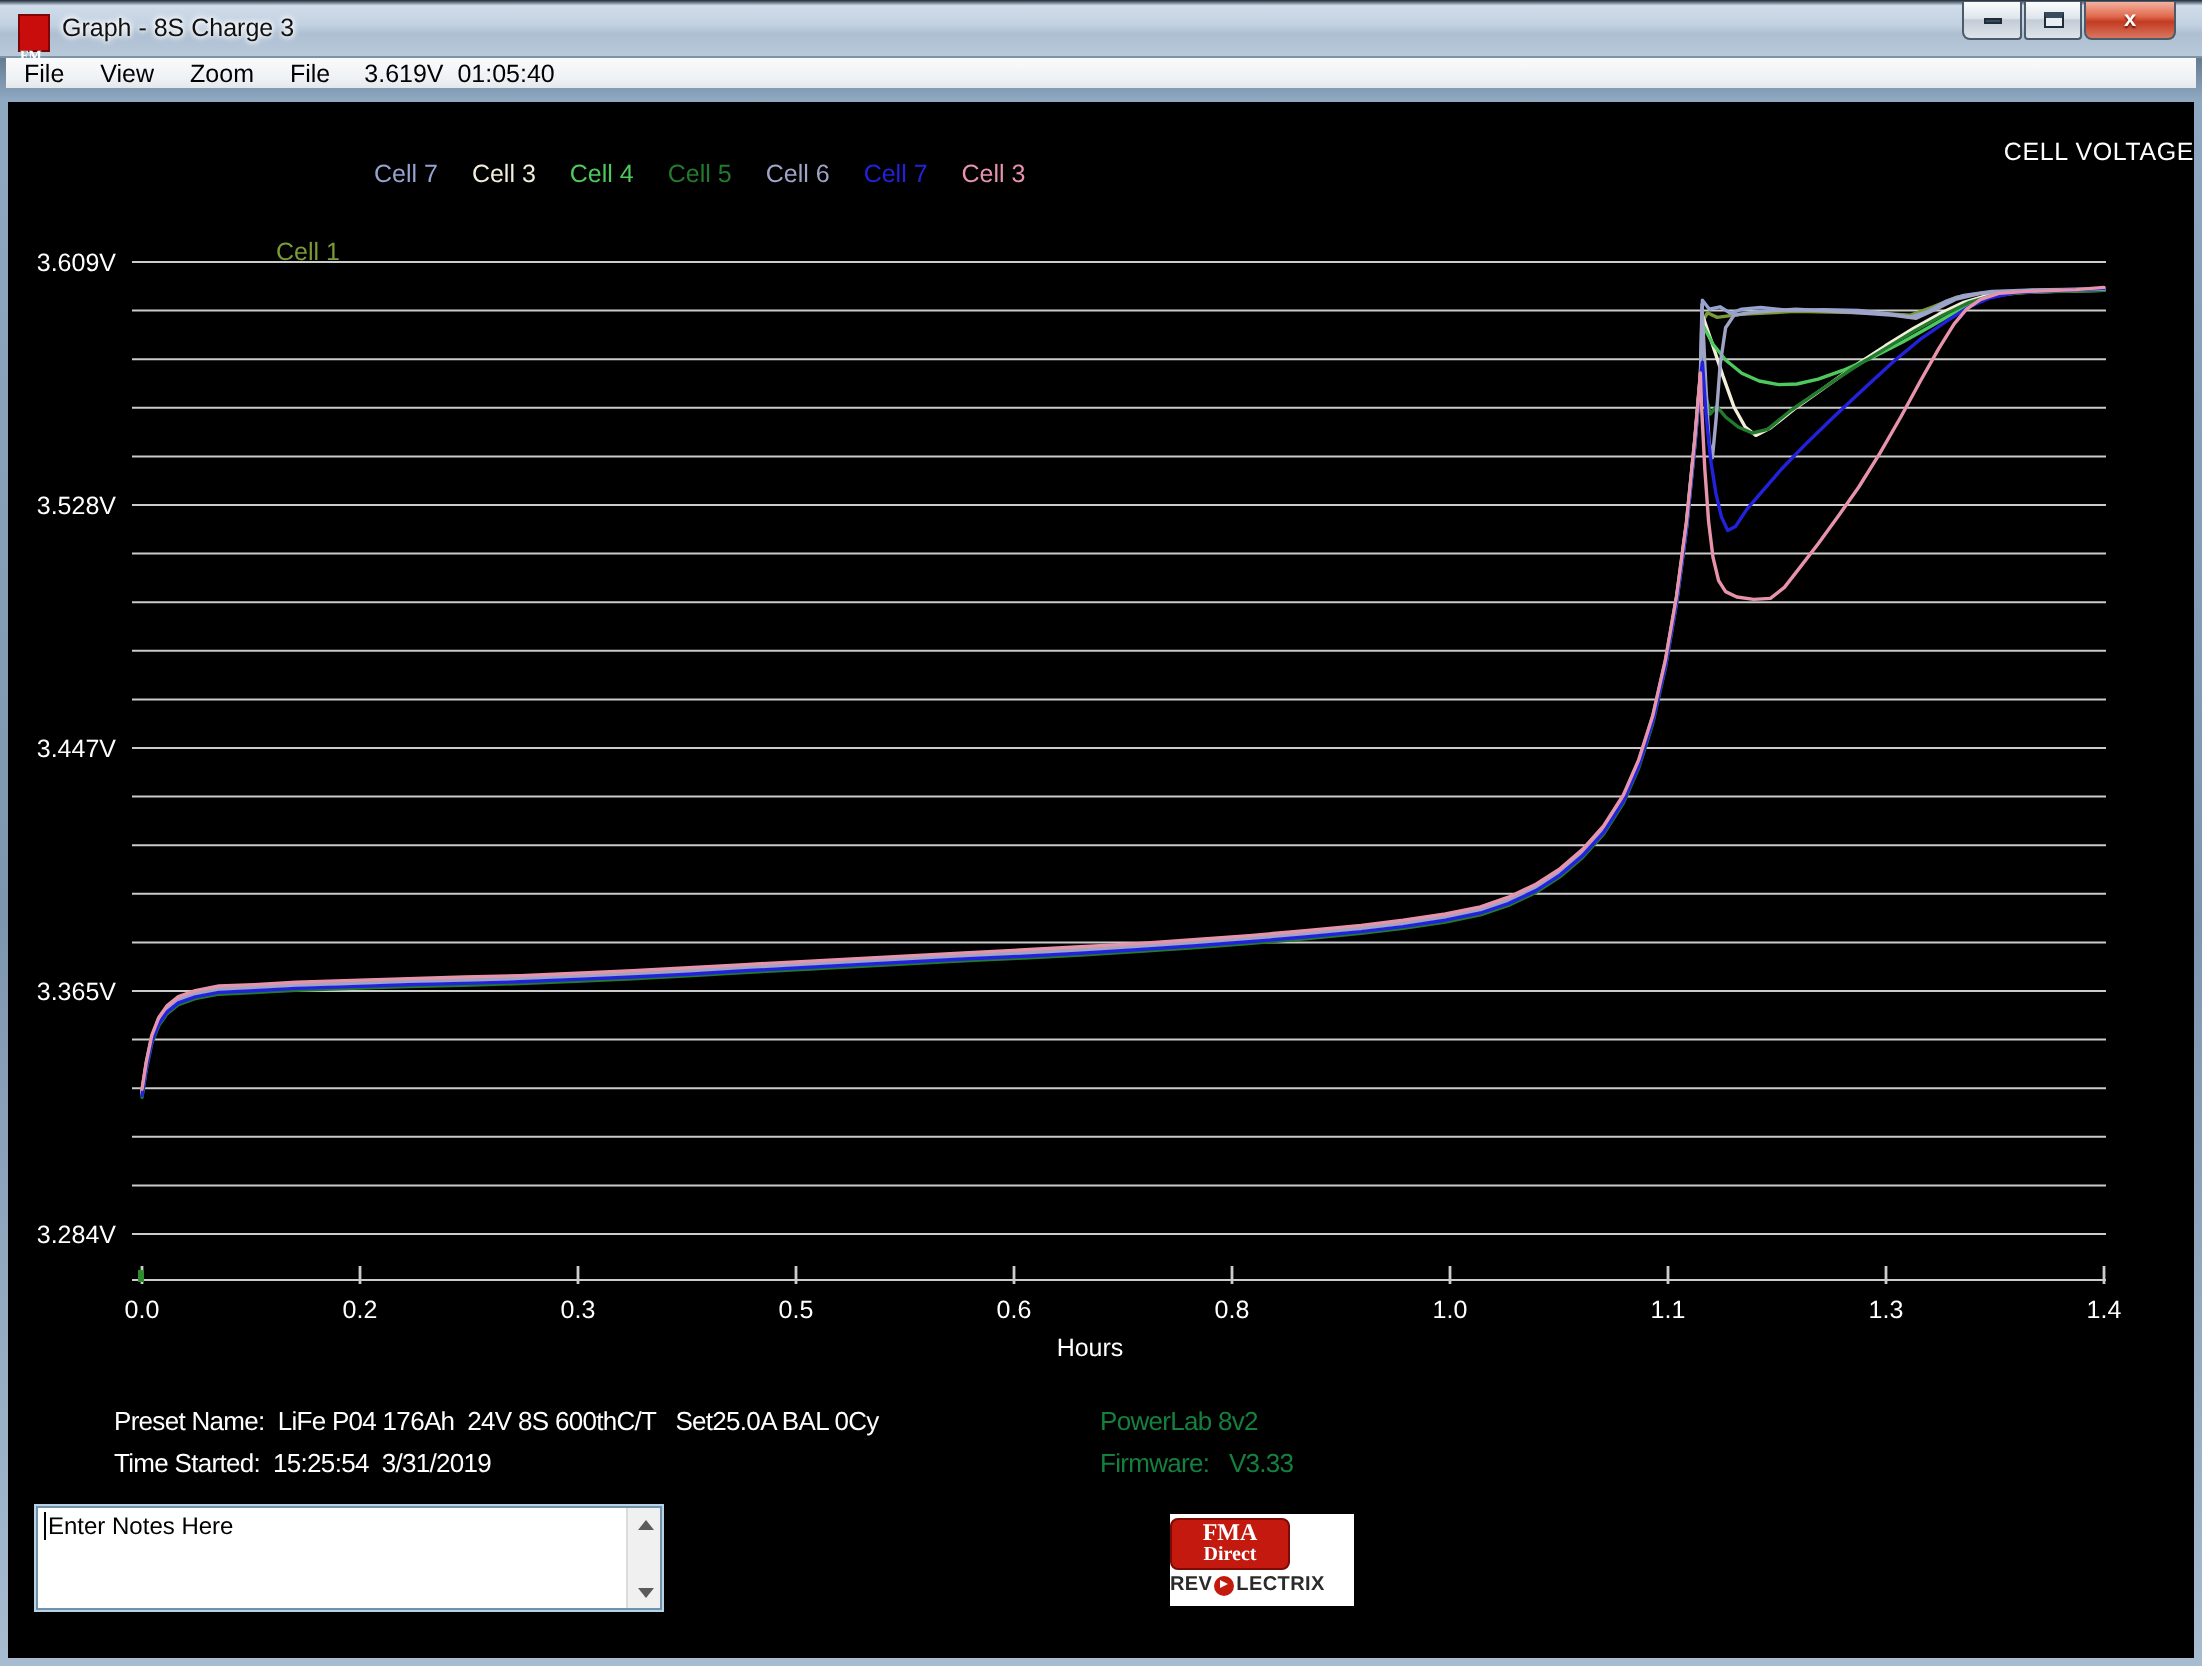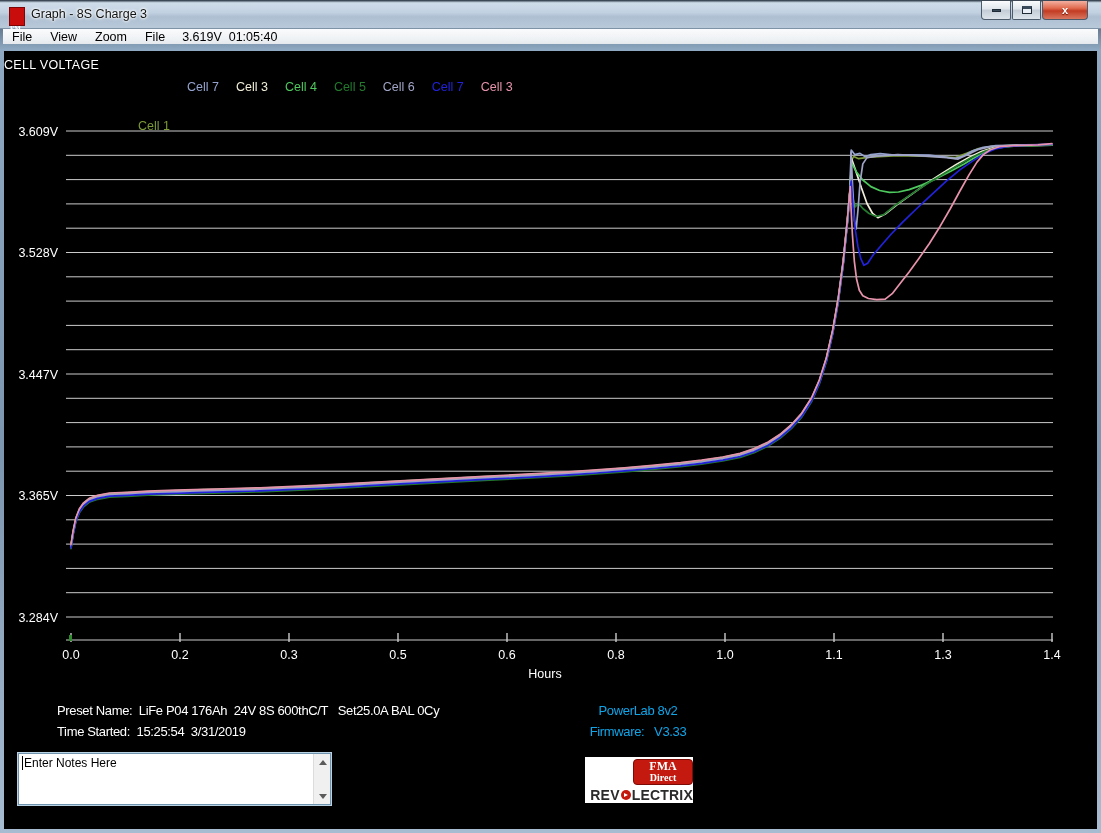--- a/index.html
+++ b/index.html
@@ -28,52 +28,52 @@
   .glyph-max{width:10px;height:8px;border:1px solid #1f2c38;border-top:3px solid #394a5a;background:#e8eef3;}
   .glyph-close{color:#fff;font-size:11px;font-weight:bold;text-shadow:0 1px 1px #6e1505;}
   
   .menubar{position:absolute;left:3px;top:29px;width:1095px;height:15px;
            background:linear-gradient(180deg,#fafbfc 0%,#eef1f4 70%,#e4e8ec 100%);
            display:flex;align-items:center;font-size:12.5px;color:#000;}
   .menu-item{padding:2px 9px;cursor:default;}
   .menu-status{margin-left:8px;white-space:pre;}
   
   .client{position:absolute;left:4px;top:51px;width:1093px;height:778px;background:#000;color:#fff;}
-  .chart-title{position:absolute;left:0;top:7px;width:100%;text-align:left;font-size:12.5px;
+  .chart-title{position:absolute;left:0;top:18px;width:100%;text-align:right;font-size:12.5px;
                letter-spacing:.3px;color:#fff;}
   .legend{position:absolute;left:134px;top:29px;display:flex;gap:17px;font-size:12.5px;}
   .legend-item{white-space:pre;}
   #plot-svg{position:absolute;left:0;top:0;}
   svg text{font-family:"Liberation Sans",sans-serif;}
   
   .footer-line{position:absolute;font-size:13px;letter-spacing:-.35px;white-space:pre;color:#fff;}
-  .device-block{position:absolute;left:546px;width:176px;text-align:center;font-size:13px;
-                letter-spacing:-.35px;white-space:pre;color:#0ea5e9;}
+  .device-block{position:absolute;left:546px;width:176px;font-size:13px;
+                letter-spacing:-.35px;white-space:pre;color:#15803d;}
   
   .notes{position:absolute;left:14px;top:702px;width:313px;height:52px;background:#fff;
          border:1px solid #6f93ad;box-shadow:0 0 0 1px #b9d3e4;}
   .notes-text{position:absolute;left:3px;top:2px;right:20px;font-size:12px;color:#000;
               border-left:1px solid #000;padding-left:1px;line-height:14px;}
   .notes-scroll{position:absolute;right:0;top:0;width:17px;height:100%;background:#f0f0f0;
                 border-left:1px solid #dcdcdc;}
   .scroll-arrow{position:absolute;left:0;width:17px;height:16px;display:flex;align-items:center;
                 justify-content:center;}
   .tri-up{width:0;height:0;border-left:4px solid transparent;border-right:4px solid transparent;
           border-bottom:5px solid #5b5b5b;}
   .tri-down{width:0;height:0;border-left:4px solid transparent;border-right:4px solid transparent;
             border-top:5px solid #5b5b5b;}
   
-  .logo{position:absolute;left:581px;top:706px;width:108px;height:46px;background:#fff;
-        display:flex;flex-direction:column;align-items:flex-end;padding-top:2px;}
+  .logo{position:absolute;left:581px;top:706px;width:92px;height:46px;background:#fff;
+        display:flex;flex-direction:column;align-items:flex-start;padding-top:2px;}
   .logo-badge{width:60px;background:#c3190f;border:1px solid #7d0a05;border-radius:4px;
               color:#fff;text-align:center;font-family:"Liberation Serif",serif;font-weight:bold;
               line-height:11px;padding:1px 0;}
   .logo-badge .l1{font-size:12px;}
   .logo-badge .l2{font-size:10px;}
-  .logo-revo{margin-top:2px;font-size:14px;font-weight:bold;color:#2b2b2b;letter-spacing:.2px;
+  .logo-revo{margin-top:2px;font-size:10px;font-weight:bold;color:#2b2b2b;letter-spacing:.2px;
              display:flex;align-items:center;}
   .revo-o{display:inline-block;width:10px;height:10px;border-radius:50%;background:#c3190f;
           margin:0 1px;position:relative;}
   .revo-o::after{content:"";position:absolute;left:3px;top:2.5px;width:0;height:0;
           border-top:2.5px solid transparent;border-bottom:2.5px solid transparent;border-left:4px solid #fff;}
 </style>
 </head>
 <body>
 
 <div id="stage">

